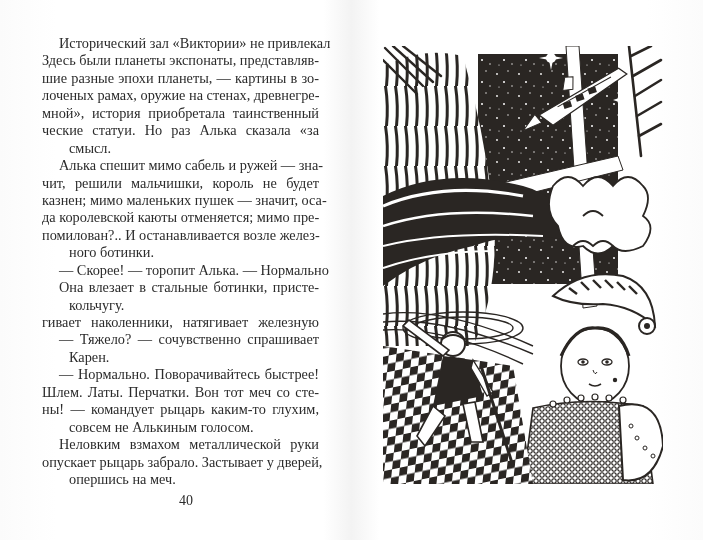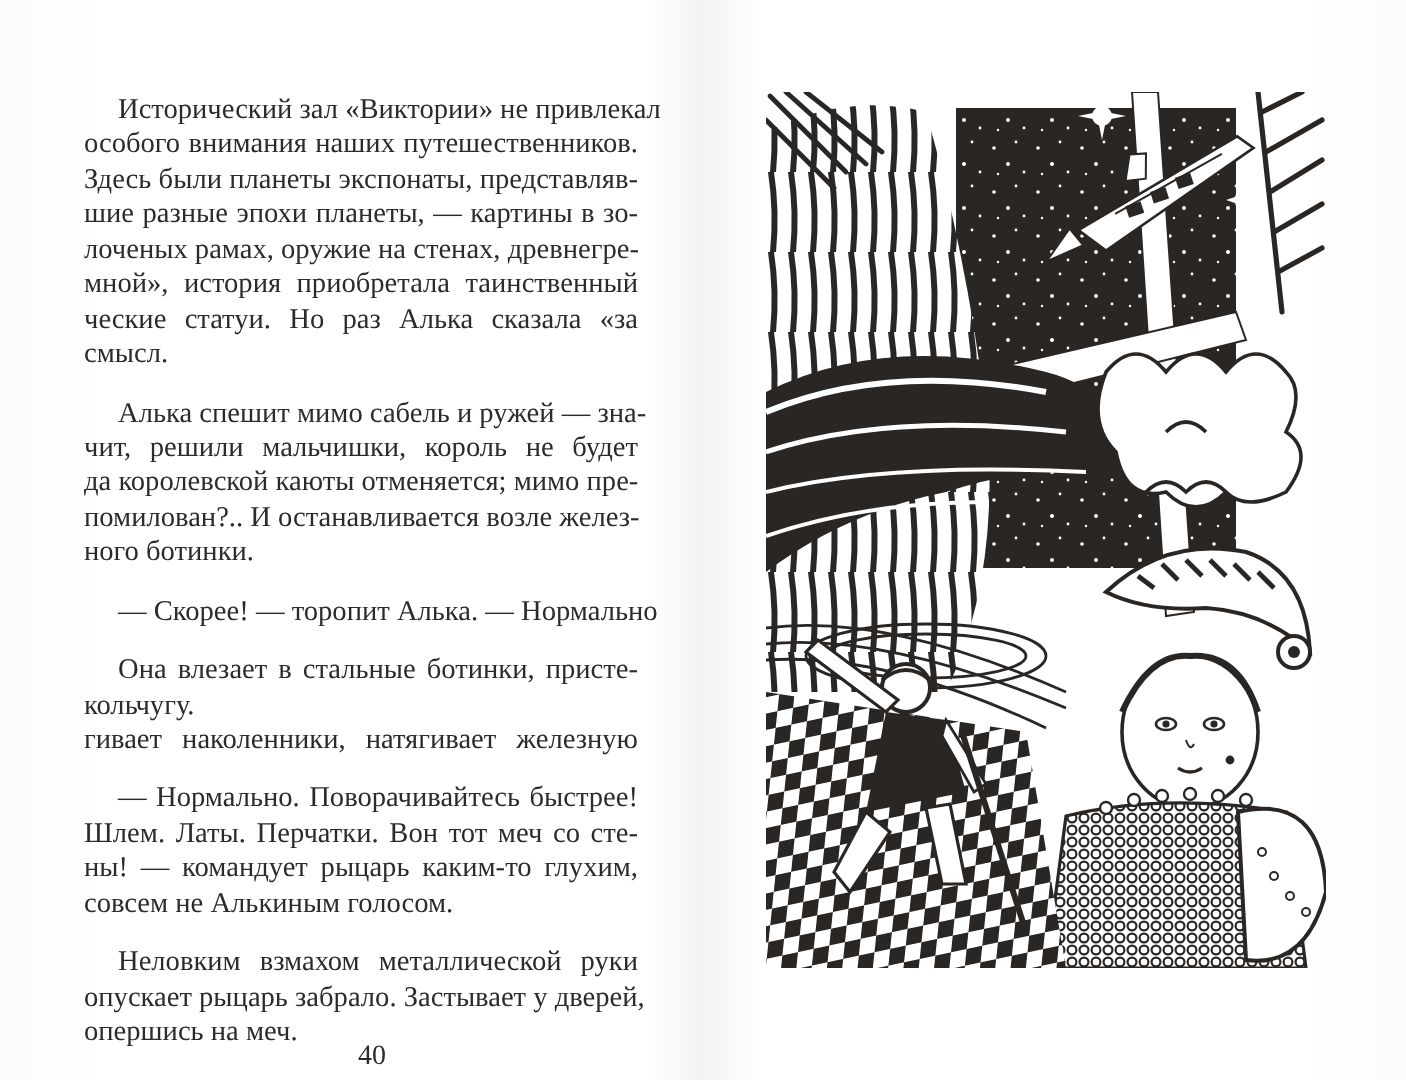--- a/index.html
+++ b/index.html
@@ -39,37 +39,36 @@
     .line {
       display: block;
       text-align: justify;
       text-align-last: justify;
       white-space: nowrap;
       height: 17.45px;
       overflow: visible;
     }
     .line.last {
       text-align-last: left;
+      margin-left: 27px;
     }
     .line.indent {
       padding-left: 17px;
-      margin-top: 12px;
     }
     .page-number {
       position: absolute;
       left: 0;
       width: 351px;
       top: 493px;
       text-align: center;
       font-family: "Liberation Serif", "DejaVu Serif", serif;
       font-size: 14px;
       color: #2b2b2b;
       padding-left: 21px;
       box-sizing: border-box;
-      margin-top: 28px;
     }
     .right-page {
       position: absolute;
       left: 351px; top: 0;
       width: 352px; height: 540px;
     }
     .illustration {
       position: absolute;
       left: 32px;
       top: 46px;
@@ -85,47 +84,51 @@
 </head>
 <body>
 
 <div class="spread">
 
   <div class="left-page">
     <div class="text-block">
 
       <div>
         <span class="line indent">Исторический зал «Виктории» не привлекал</span>
-        <span class="line">особого внимания наших путешественников.</span>
         <span class="line">Здесь были планеты экспонаты, представляв-</span>
         <span class="line">шие разные эпохи планеты, — картины в зо-</span>
         <span class="line">лоченых рамах, оружие на стенах, древнегре-</span>
         <span class="line">мной», история приобретала таинственный</span>
         <span class="line">ческие статуи. Но раз Алька сказала «за</span>
         <span class="line last">смысл.</span>
       </div>
 
       <div>
         <span class="line indent">Алька спешит мимо сабель и ружей — зна-</span>
         <span class="line">чит, решили мальчишки, король не будет</span>
+        <span class="line">казнен; мимо маленьких пушек — значит, оса-</span>
         <span class="line">да королевской каюты отменяется; мимо пре-</span>
         <span class="line">помилован?.. И останавливается возле желез-</span>
         <span class="line last">ного ботинки.</span>
       </div>
 
       <div>
         <span class="line indent">— Скорее! — торопит Алька. — Нормально</span>
       </div>
 
       <div>
         <span class="line indent">Она влезает в стальные ботинки, присте-</span>
         <span class="line last">кольчугу.</span>
         <span class="line">гивает наколенники, натягивает железную</span>
       </div>
 
+      <div>
+        <span class="line indent">— Тяжело? — сочувственно спрашивает</span>
+        <span class="line last">Карен.</span>
+      </div>
 
       <div>
         <span class="line indent">— Нормально. Поворачивайтесь быстрее!</span>
         <span class="line">Шлем. Латы. Перчатки. Вон тот меч со сте-</span>
         <span class="line">ны! — командует рыцарь каким-то глухим,</span>
         <span class="line last">совсем не Алькиным голосом.</span>
       </div>
 
       <div>
         <span class="line indent">Неловким взмахом металлической руки</span>

